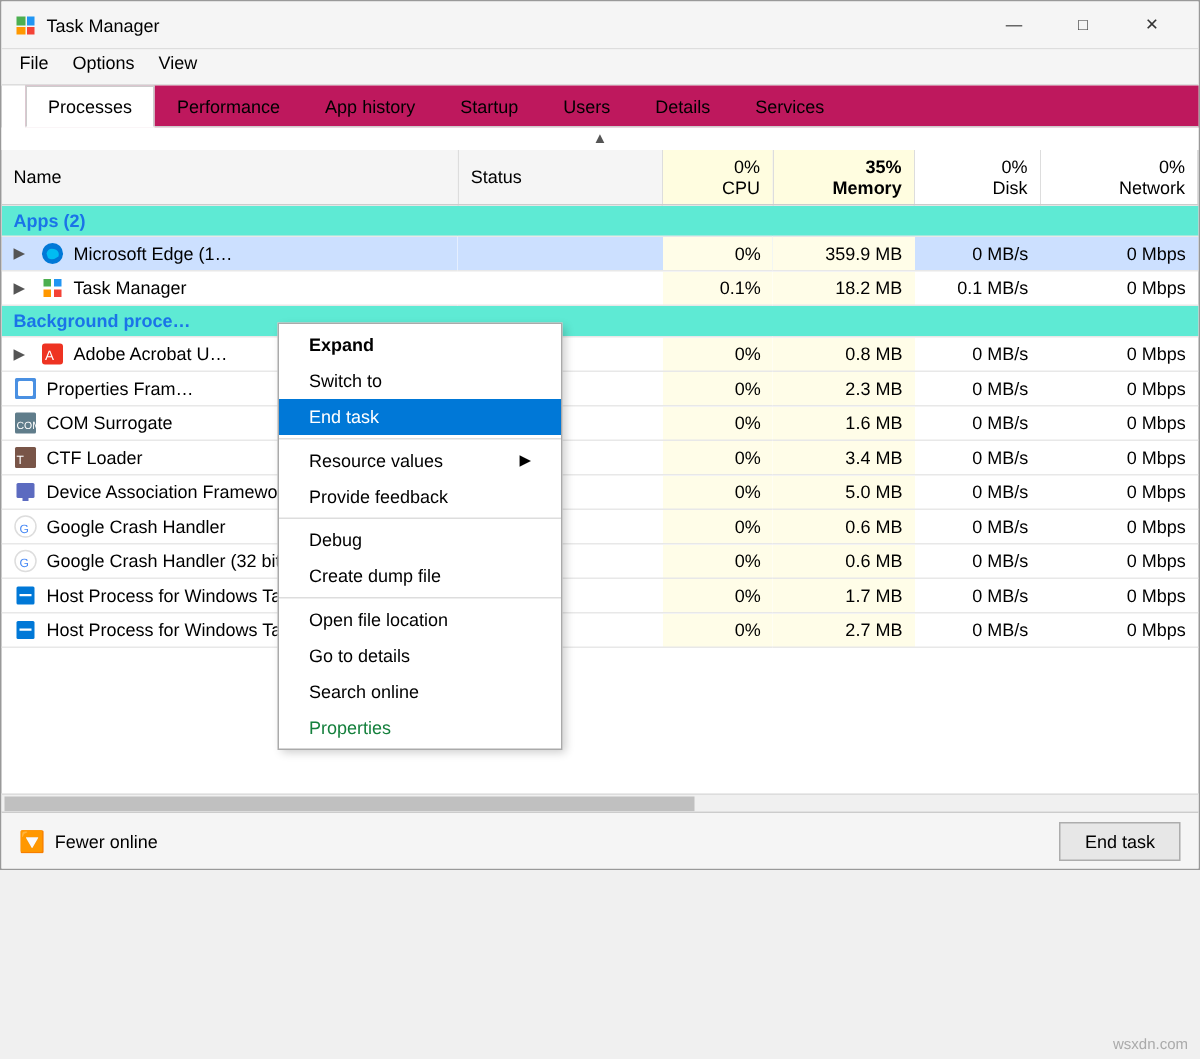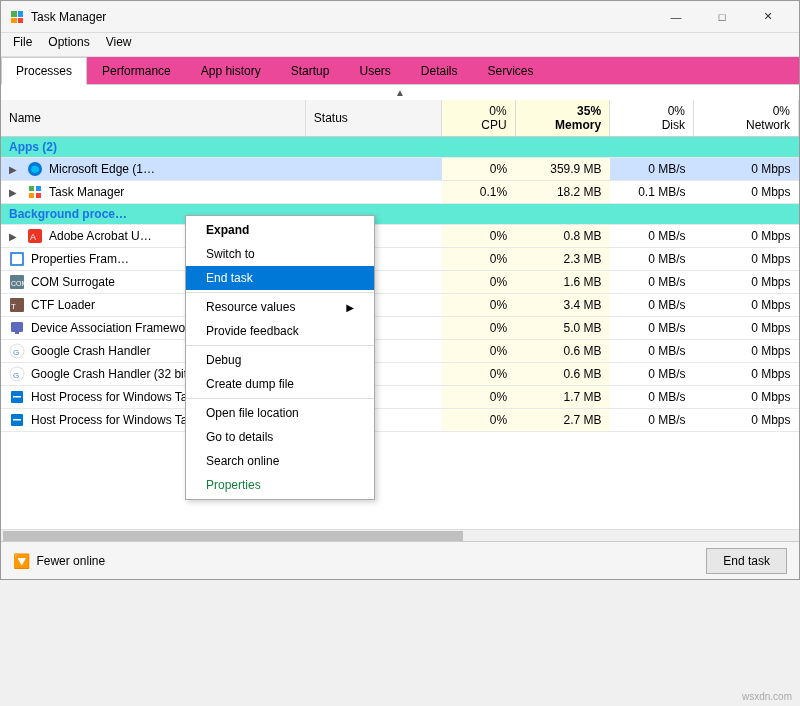--- a/index.html
+++ b/index.html
@@ -68,23 +68,24 @@
       padding: 0 4px;
     }
     .menu-item {
       padding: 2px 8px;
       cursor: pointer;
       font-size: 12px;
       color: #000;
     }
     .tabs {
       display: flex;
-      background: #ec4899;
+      background: #be185d;
       border-bottom: 1px solid #ccc;
       padding: 0;
+      margin-left: 16px;
     }
     .tab {
       padding: 6px 14px;
       font-size: 12px;
       cursor: pointer;
       border: 1px solid transparent;
       margin-bottom: -1px;
       color: #000;
       white-space: nowrap;
     }

